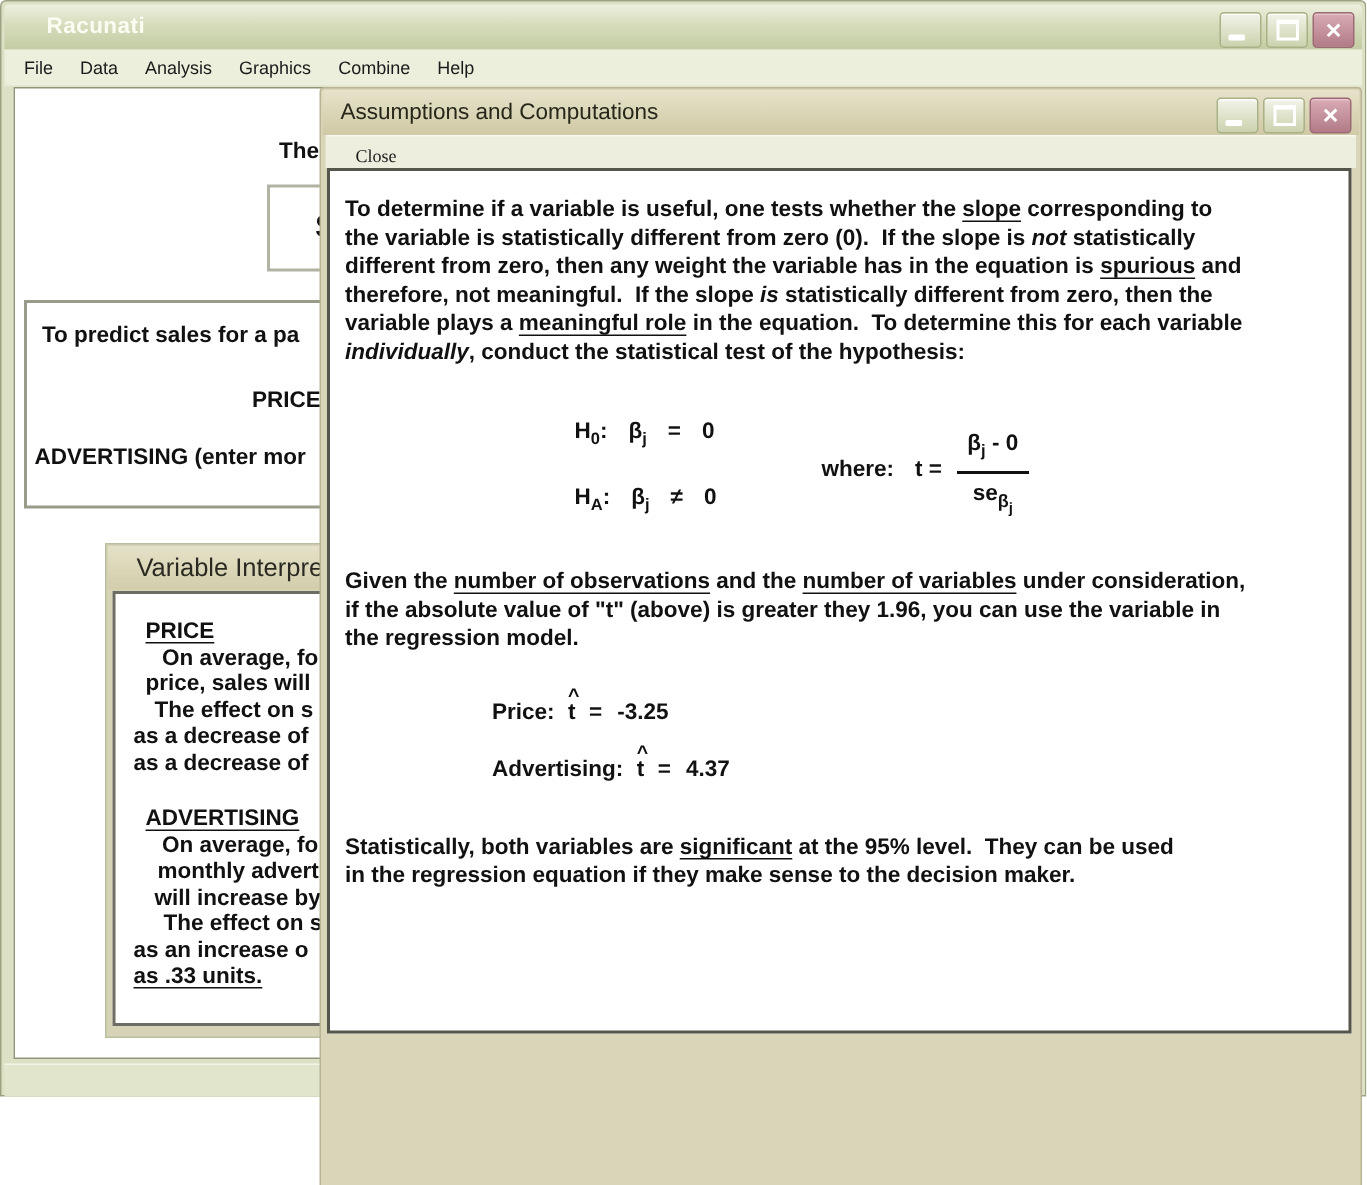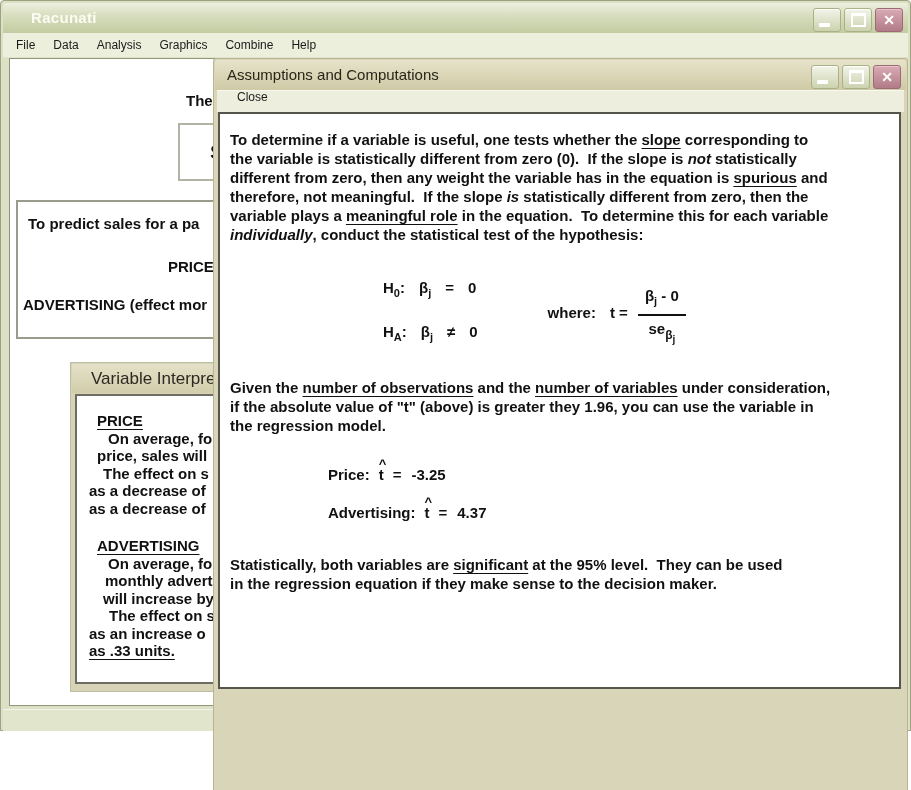--- a/index.html
+++ b/index.html
@@ -103,22 +103,23 @@
     background:#d9d5b8; border:1px solid #b9b493; box-sizing:border-box; border-radius:3px 3px 0 0;
   }
   .dlg-titlebar {
     position:absolute; left:1px; top:1px; right:1px; height:30px;
     background:linear-gradient(180deg,#e7e3cb 0%, #d8d3b3 60%, #cfc9a6 100%);
     border-radius:2px 2px 0 0;
   }
   .dlg-title { position:absolute; left:12px; top:0; line-height:30px; font-size:15px; color:#262619; }
   .dlg-menubar {
     position:absolute; left:3px; top:31px; right:3px; height:22px;
-    background:#edeedd; display:flex; align-items:flex-start;
+    background:#edeedd; display:flex; align-items:flex-end;
     box-shadow:inset 0 1px 0 #f7f8ee;
+    font-family:Liberation Serif, serif;
   }
   .dlg-menu-item { font-size:12px; color:#1b1b1b; padding:0 8px; margin-left:12px; }
 
   .dlg-content {
     position:absolute; left:4px; top:53px; width:683px; height:577px;
     background:#fff; border:2px solid #56554b; box-sizing:border-box;
     padding:16px 0 0 10px; overflow:hidden;
     font-size:15px; font-weight:bold; line-height:19px; color:#111;
   }
   .para { white-space:pre-wrap; }
@@ -183,21 +184,21 @@
 
     <div class="mw-content">
 
       <div class="bg-heading">The</div>
 
       <div class="s-box">S</div>
 
       <div class="predict-panel">
         <div class="pp-l1">To predict sales for a pa</div>
         <div class="pp-l2">PRICE</div>
-        <div class="pp-l3">ADVERTISING (effect mor</div>
+        <div class="pp-l3">ADVERTISING (enter mor</div>
       </div>
 
       <div class="vi-window">
         <div class="vi-titlebar">Variable Interpreta</div>
         <div class="vi-body">
           <div class="vi-h ml20 mt16">PRICE</div>
           <div class="ml31">On average, fo</div>
           <div class="ml20">price, sales will</div>
           <div class="ml26">The effect on s</div>
           <div class="ml12">as a decrease of</div>

